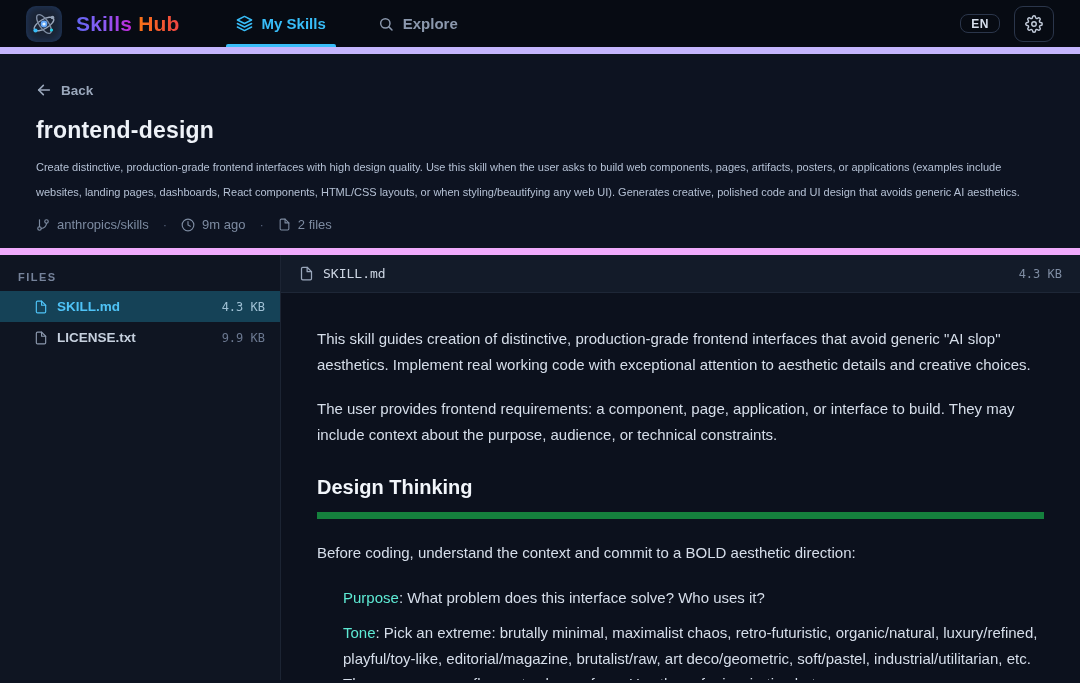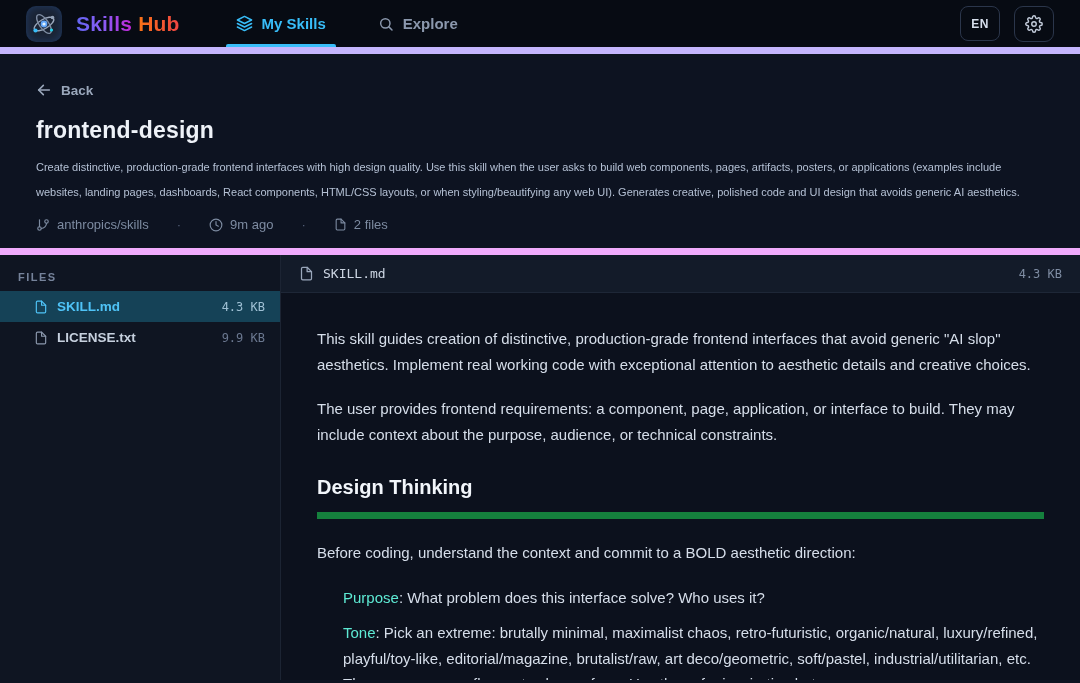--- a/index.html
+++ b/index.html
@@ -38,34 +38,34 @@
   }
   .nav-tab.active { color:#38bdf8; }
   .nav-tab.active::after {
     content:""; position:absolute; left:-4px; right:-4px; bottom:0; height:3px;
     background:#38bdf8; border-radius:2px 2px 0 0;
   }
   .nav-right { margin-left:auto; display:flex; align-items:center; gap:14px; }
   .pill-btn {
     border:1px solid #2b364b; background:transparent; color:#d7dfec;
     border-radius:8px; font-size:12px; font-weight:700; letter-spacing:.5px;
-    height:35px; min-width:40px; display:flex; align-items:center; justify-content:center;
+    height:19px; min-width:40px; display:flex; align-items:center; justify-content:center;
     cursor:pointer; font-family:inherit;
   }
   .icon-btn { width:38px; height:36px; border-radius:9px; color:#c2cbda; }
 
   
   .page-header { padding:28px 36px 16px; border-bottom:7px solid #f0abfc; background:#0d1321; }
   .back-link {
     display:inline-flex; align-items:center; gap:9px; color:#9aa7bb;
     font-size:13.5px; font-weight:700; cursor:pointer;
   }
   .page-title { margin-top:15px; font-size:23px; font-weight:700; color:#eef2f8; letter-spacing:.2px; }
   .page-desc { margin-top:11px; max-width:1010px; font-size:11px; line-height:25px; color:#b4c0d4; }
-  .meta-row { margin-top:12px; display:flex; align-items:center; gap:28px; font-size:13px; color:#7d8ba1; }
+  .meta-row { margin-top:12px; display:flex; align-items:center; gap:14px; font-size:13px; color:#7d8ba1; }
   .meta-item { display:inline-flex; align-items:center; gap:7px; }
   .meta-dot { color:#55617a; }
 
   
   .browser { display:flex; height:425px; }
   .sidebar { width:281px; border-right:1px solid #1c2433; background:#0f1522; }
   .sidebar-heading {
     padding:16px 18px 8px; font-size:11px; font-weight:700;
     letter-spacing:1.5px; color:#76839b;
   }

